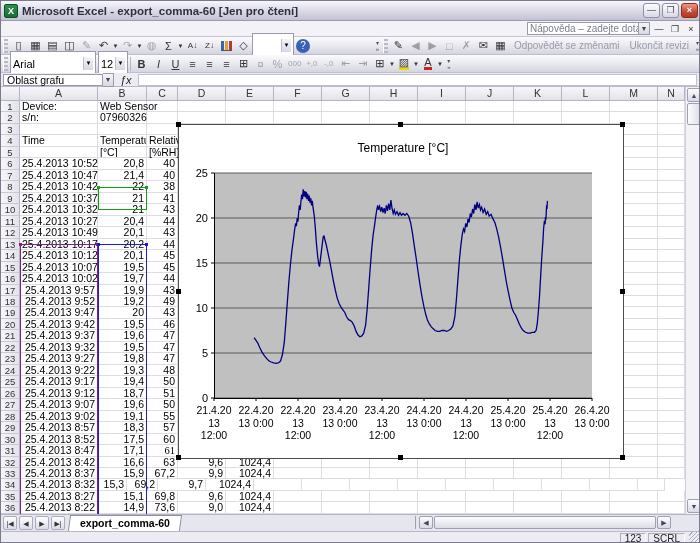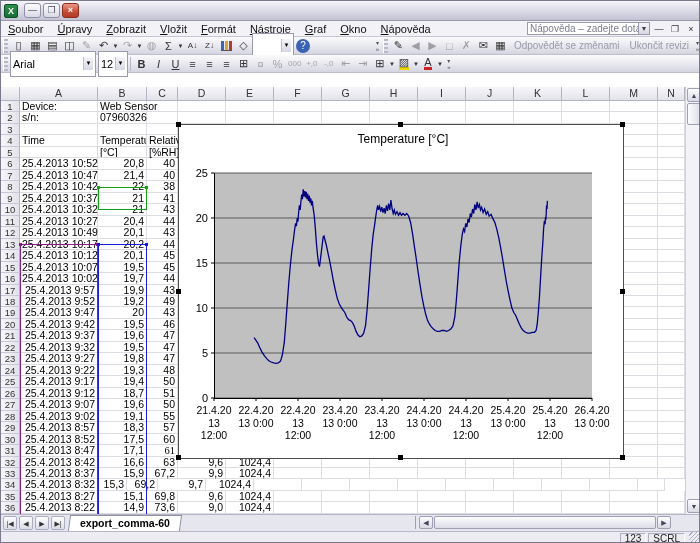--- a/index.html
+++ b/index.html
@@ -74,21 +74,21 @@
   .rng i.tl{left:-2px;top:-2px;} .rng i.tr{right:-2px;top:-2px;}
   .rng-green{left:97px;top:100px;width:49px;height:23px;border:1px solid #14a014;}
   .rng-green i{background:#14a014;}
   .rng-purple{left:19px;top:157px;width:78px;height:370px;border:1px solid #8b1a8b;}
   .rng-purple i{background:#8b1a8b;}
   .rng-blue{left:97px;top:157px;width:49px;height:370px;border:1px solid #1a1ae0;}
   .rng-blue i{background:#1a1ae0;}
   
   .chart{position:absolute;left:177px;top:123px;width:446px;height:335px;background:#fff;
     border:1px solid #4d4d4d;}
-  .chart-title{position:absolute;left:35px;top:7px;width:378px;text-align:center;font-size:12px;color:#000;}
+  .chart-title{position:absolute;left:35px;top:16px;width:378px;text-align:center;font-size:12px;color:#000;}
   .chart-labels{position:absolute;left:0;top:0;right:0;bottom:0;}
   .ylab{position:absolute;left:0;width:29px;text-align:right;font-size:11px;}
   .xlab{position:absolute;top:279px;width:46px;text-align:center;font-size:10.5px;line-height:12.5px;}
   .handle{position:absolute;width:5px;height:5px;background:#000;}
   
   .vscroll{position:absolute;left:684px;top:86px;width:16px;height:427px;background:#f2f2f7;border-left:1px solid #cfcfdc;}
   .sbtn{position:absolute;left:1px;width:14px;height:14px;background:linear-gradient(#fdfdfe,#d9d9e5);
     border:1px solid #9f9eb2;border-radius:2px;font-size:7px;text-align:center;line-height:13px;color:#44445c;}
   .vthumb{position:absolute;left:1px;top:16px;width:14px;height:22px;background:linear-gradient(90deg,#fdfdfe,#dcdce8);
     border:1px solid #9f9eb2;border-radius:2px;}
@@ -111,37 +111,27 @@
   .spanel.right{margin-left:auto;}
   .gripcorner{width:12px;height:12px;margin-left:4px;background:repeating-linear-gradient(135deg,transparent 0 2px,#b0afc2 2px 3px);}
 </style>
 </head>
 <body>
 
 <div id="app">
 
   <div class="titlebar">
     <div class="excel-icon">X</div>
+    <div class="title-text">Microsoft Excel - export_comma-60  [Jen pro čtení]</div>
     <div class="winbtn">—</div>
     <div class="winbtn">❐</div>
     <div class="winbtn close">×</div>
   </div>
 
   <div class="menubar">
-    <span style="display: flex;">
-        <div class="menu-item">Soubor</div>
-        <div class="menu-item">Úpravy</div>
-        <div class="menu-item">Zobrazit</div>
-        <div class="menu-item">Vložit</div>
-        <div class="menu-item">Formát</div>
-        <div class="menu-item">Nástroje</div>
-        <div class="menu-item">Graf</div>
-        <div class="menu-item">Okno</div>
-        <div class="menu-item">Nápověda</div>
-      </span>
     <div class="help-box">Nápověda – zadejte dotaz</div>
     <div class="help-drop">▼</div>
     <div class="wbbtn">—</div>
     <div class="wbbtn">❐</div>
     <div class="wbbtn">×</div>
   </div>
 
   <div class="toolbar tb1">
     <div class="grip"></div>
     <span style="display: flex; align-items: center;">
@@ -295,20 +285,26 @@
           <span style="border-bottom: 3px solid rgb(204, 34, 34); line-height: 10px;">A</span>
         </div>
         <span class="drop">▼</span>
       </span>
     <div class="overflow" style="margin-left:2px">
         <span>▾</span>
         <span>»</span>
       </div>
   </div>
 
+  <div class="namerow">
+    <div class="namebox">Oblast grafu</div>
+    <div class="help-drop" style="height:14px">▼</div>
+    <div class="fx">ƒx</div>
+    <div class="formula"></div>
+  </div>
 
   <div class="sheet">
     <div class="hdr-row">
       <div class="corner"></div>
       <span style="display:flex">
           <div class="colhdr" style="width: 78px;">A</div>
           <div class="colhdr" style="width: 49px;">B</div>
           <div class="colhdr" style="width: 31px;">C</div>
           <div class="colhdr" style="width: 48px;">D</div>
           <div class="colhdr" style="width: 48px;">E</div>

